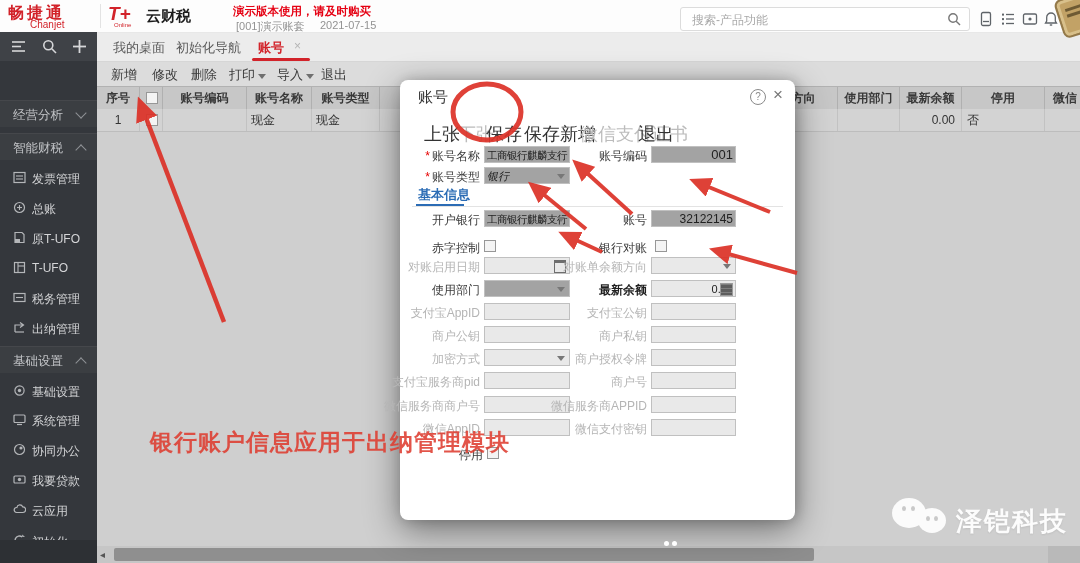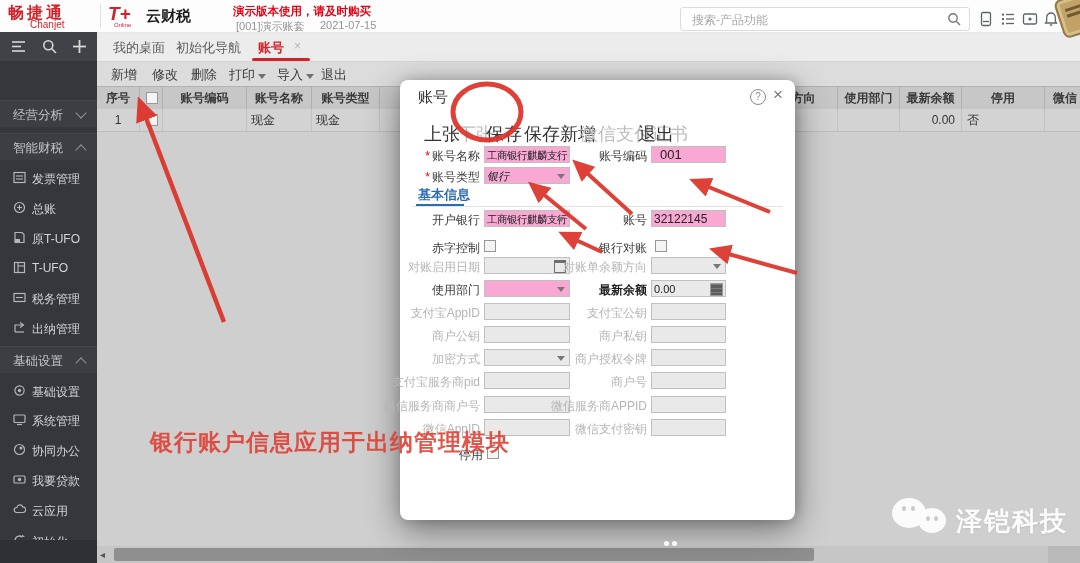--- a/index.html
+++ b/index.html
@@ -65,23 +65,23 @@
   .m-title{left:18px;top:8px;font-size:15px;color:#333;}
   .m-help{left:350px;top:9px;width:14px;height:14px;border:1.4px solid #8a8a8a;border-radius:50%;
           font-size:10px;line-height:14px;text-align:center;color:#8a8a8a;}
   .m-close{left:373px;top:5px;font-size:17px;color:#777;}
   .m-tb{top:42px;font-size:18px;color:#333;}
   .m-tb.dis{color:#bcbcbc;}
   .lblL{position:absolute;right:315px;font-size:12px;color:#3a3a3a;white-space:nowrap;}
   .lblR{position:absolute;right:148px;font-size:12px;color:#3a3a3a;white-space:nowrap;}
   .dim{color:#b5b5b5 !important;}
   .req{color:#e60000;margin-right:2px;}
-  .box{position:absolute;width:86px;height:17px;border:1px solid #c0c0c0;background:#f9a8d4;box-sizing:border-box;
+  .box{position:absolute;width:86px;height:17px;border:1px solid #c0c0c0;background:#a3a3a3;box-sizing:border-box;
        font-size:11px;color:#222;line-height:16px;padding:0 2px;overflow:hidden;white-space:nowrap;}
-  .boxR{left:251px;width:75px;}
+  .boxR{left:251px;width:85px;text-align:right;}
   .boxL{left:84px;}
   .gray{background:#e9e9e9;}
   .selcaret{position:absolute;right:4px;top:6px;width:0;height:0;border-left:4px solid transparent;
             border-right:4px solid transparent;border-top:5px solid #777;}
   .cal-ico{position:absolute;right:3px;top:2px;width:10px;height:9px;border:1.2px solid #6e6e6e;border-top:3px solid #6e6e6e;}
   .calc-ico{position:absolute;right:2px;top:2px;width:11px;height:11px;background:#5d5d5d;border:1px solid #9a9a9a;
             background-image:linear-gradient(#fff3 1px,transparent 1px);background-size:100% 4px;}
   .basic-tab{left:18px;top:106px;font-size:13px;font-weight:700;color:#2b6cb5;}
   .basic-underline{left:16px;top:124px;width:48px;height:2px;background:#2b6cb5;}
   .basic-hair{left:12px;top:126px;width:371px;height:1px;background:#e3e3e3;}

